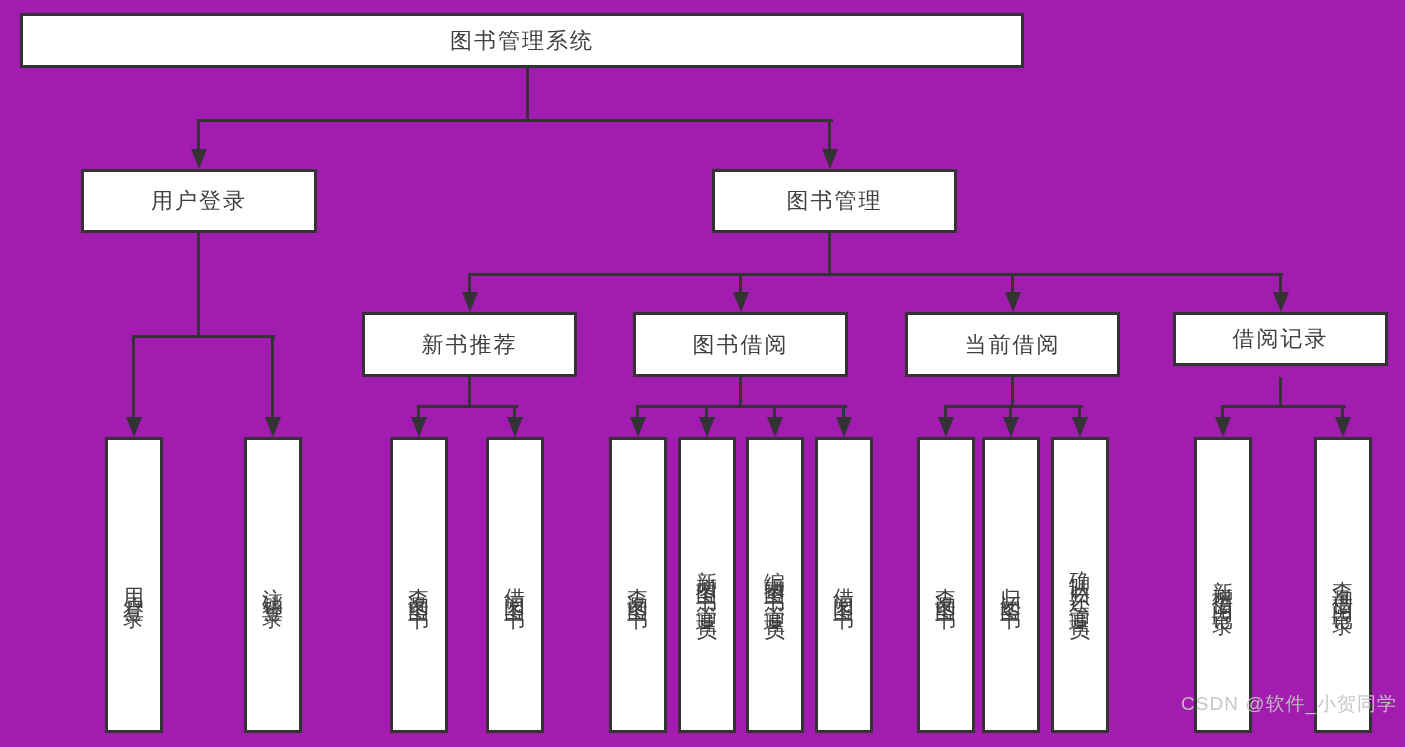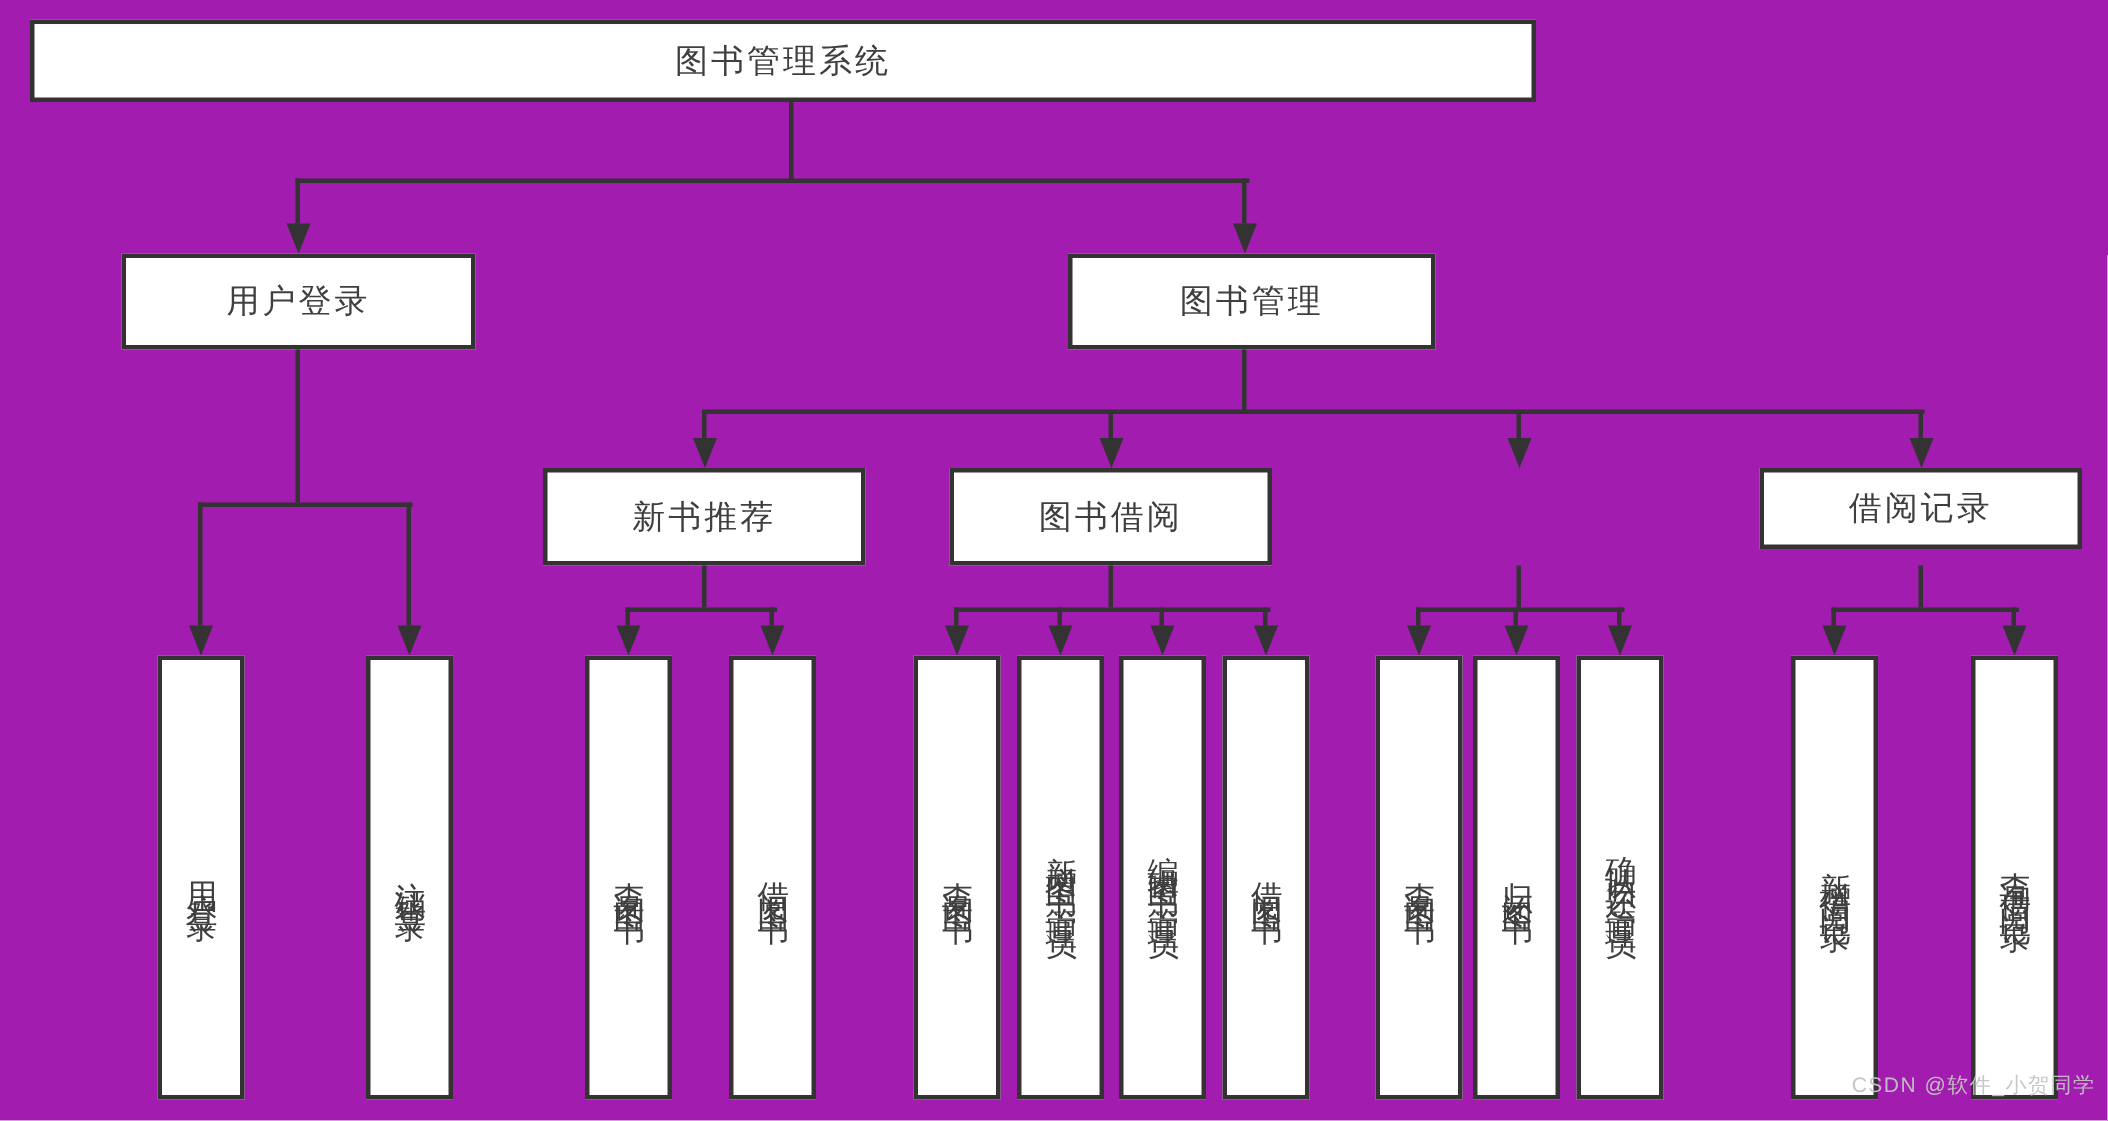--- a/index.html
+++ b/index.html
@@ -52,23 +52,23 @@
   .hline { position: absolute; height: 3px; background: #333333; }
   .arrowhead {
     position: absolute;
     width: 0; height: 0;
     border-left: 8px solid transparent;
     border-right: 8px solid transparent;
     border-top: 20px solid #333333;
   }
   .watermark {
     position: absolute;
-    top: 715px;
+    top: 691px;
     right: 8px;
-    font-size: 14px;
+    font-size: 19px;
     color: rgba(195, 195, 195, 0.95);
     letter-spacing: 1px;
     z-index: 10;
     white-space: nowrap;
   }
 </style>
 </head>
 <body>
 
 <div class="canvas">
@@ -108,20 +108,23 @@
   <div class="arrowhead" style="left:1005px; top:292px;"></div>
   <div class="vline" style="left:1279px; top:276px; height:16px;"></div>
   <div class="arrowhead" style="left:1273px; top:292px;"></div>
 
   <div class="node" style="left:362px; top:312px; width:215px; height:65px;">
     <span class="hlabel">新书推荐</span>
   </div>
   <div class="node" style="left:633px; top:312px; width:215px; height:65px;">
     <span class="hlabel">图书借阅</span>
   </div>
+  <div class="node" style="left:905px; top:312px; width:215px; height:65px;">
+    <span class="hlabel">当前借阅</span>
+  </div>
   <div class="node" style="left:1173px; top:312px; width:215px; height:54px;">
     <span class="hlabel">借阅记录</span>
   </div>
 
   <div class="vline" style="left:468px; top:377px; height:28px;"></div>
   <div class="hline" style="left:417px; top:405px; width:101px;"></div>
   <div class="vline" style="left:417px; top:405px; height:12px;"></div>
   <div class="arrowhead" style="left:411px; top:417px;"></div>
   <div class="vline" style="left:513px; top:405px; height:12px;"></div>
   <div class="arrowhead" style="left:507px; top:417px;"></div>

